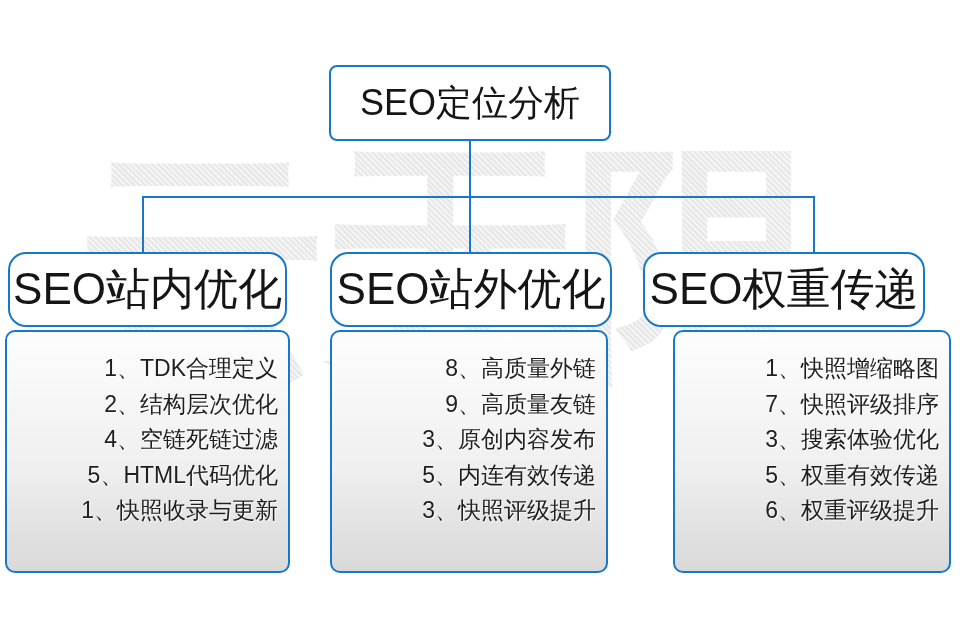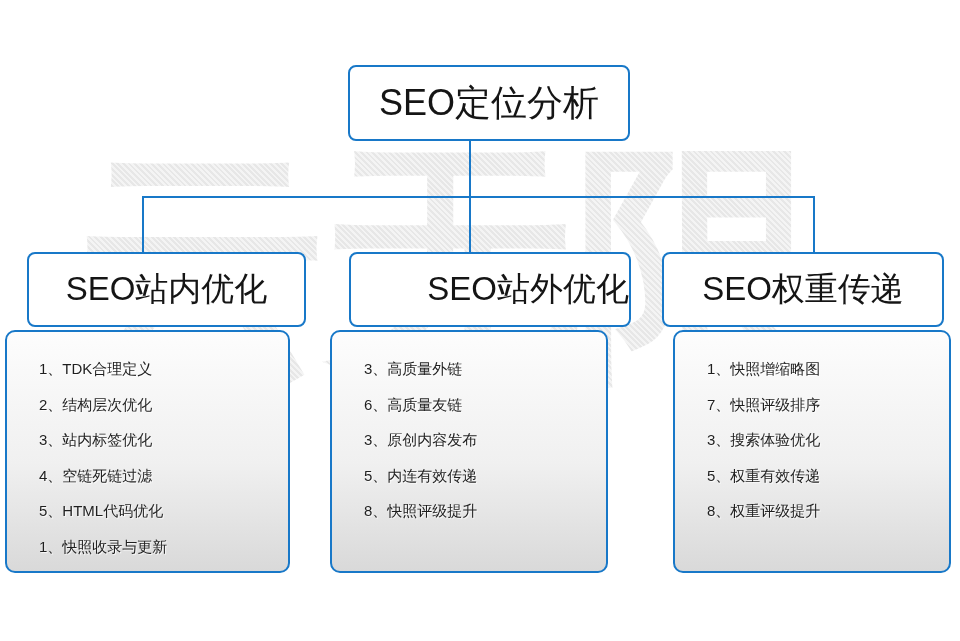--- a/index.html
+++ b/index.html
@@ -22,40 +22,40 @@
   .conn-rail{left:142px;top:196px;width:673px;height:2px;}
   .conn-drop-left{left:142px;top:196px;width:2px;height:56px;}
   .conn-drop-center{left:469px;top:196px;width:2px;height:56px;}
   .conn-drop-right{left:813px;top:196px;width:2px;height:56px;}
   
   .node{
     position:absolute;z-index:2;background:#ffffff;
     border:2px solid #1878c8;border-radius:8px;
     display:flex;align-items:center;justify-content:center;
     color:#151515;
-    margin-left:19px;
   }
   .top-node{left:329px;top:65px;width:278px;height:72px;font-size:36px;}
-  .header-node{top:252px;height:71px;font-size:33px;}
+  .header-node{top:252px;height:71px;font-size:44px;border-radius:18px;}
   .h1{left:8px;width:275px;}
-  .h2{left:330px;width:278px;justify-content:flex-end;}
+  .h2{left:330px;width:278px;}
   .h3{left:643px;width:278px;}
   .panel{
     position:absolute;top:330px;height:243px;z-index:2;
     background:linear-gradient(180deg,#fdfdfd 0%,#f0f0f0 55%,#d9d9d9 100%);
     border:2px solid #1878c8;border-radius:10px;
     box-sizing:border-box;padding:19px 10px 0 32px;
   }
   .p1{left:5px;width:285px;}
   .p2{left:330px;width:278px;}
   .p3{left:673px;width:278px;}
   .item{
-    font-size:15px;line-height:35.5px;color:#1f1f1f;
+    font-size:23px;line-height:35.5px;color:#1f1f1f;
     text-shadow:1px 1px 1px rgba(255,255,255,0.9);
     white-space:nowrap;
+    text-align:right;
   }
 </style>
 </head>
 <body>
 
 <div class="stage">
 
   <div class="watermark">云无限</div>
 
   <div class="conn conn-stem"></div>
@@ -74,35 +74,34 @@
   <div class="node header-node h2">
     <span>SEO站外优化</span>
   </div>
   <div class="node header-node h3">
     <span>SEO权重传递</span>
   </div>
 
   <div class="panel p1">
     <div class="item">1、TDK合理定义</div>
     <div class="item">2、结构层次优化</div>
-    <div class="item">3、站内标签优化</div>
     <div class="item">4、空链死链过滤</div>
     <div class="item">5、HTML代码优化</div>
     <div class="item">1、快照收录与更新</div>
   </div>
 
   <div class="panel p2">
-    <div class="item">3、高质量外链</div>
-    <div class="item">6、高质量友链</div>
+    <div class="item">8、高质量外链</div>
+    <div class="item">9、高质量友链</div>
     <div class="item">3、原创内容发布</div>
     <div class="item">5、内连有效传递</div>
-    <div class="item">8、快照评级提升</div>
+    <div class="item">3、快照评级提升</div>
   </div>
 
   <div class="panel p3">
     <div class="item">1、快照增缩略图</div>
     <div class="item">7、快照评级排序</div>
     <div class="item">3、搜索体验优化</div>
     <div class="item">5、权重有效传递</div>
-    <div class="item">8、权重评级提升</div>
+    <div class="item">6、权重评级提升</div>
   </div>
 
 </div>
 
 </body></html>

